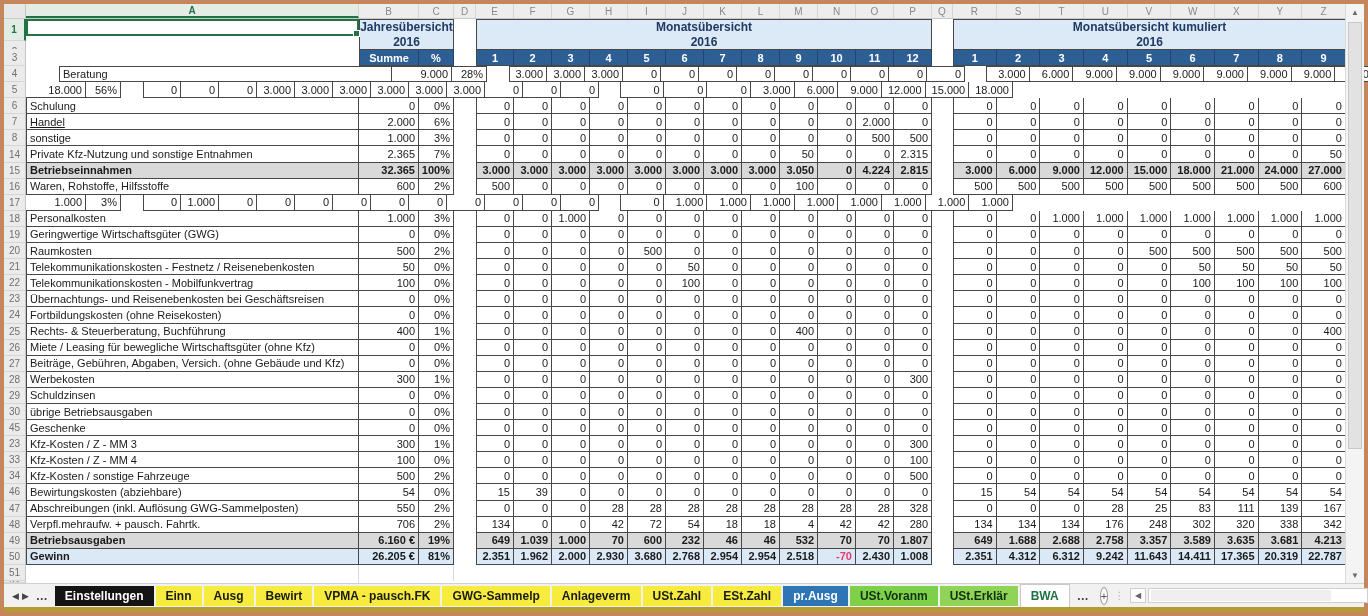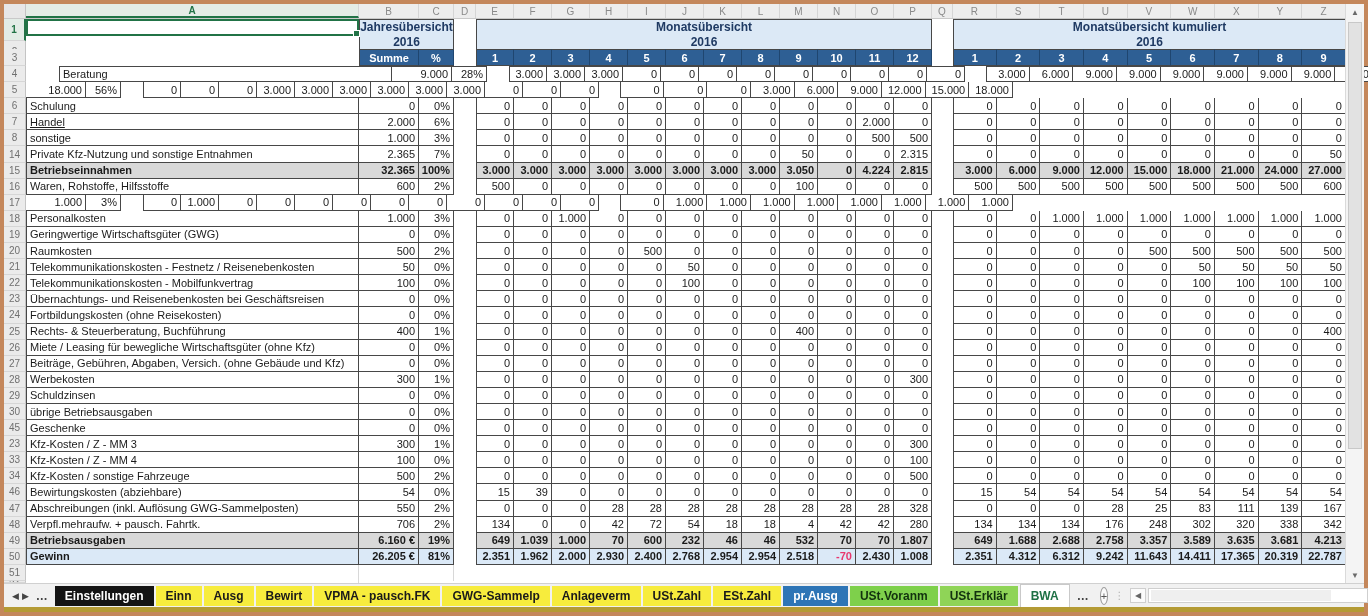--- a/index.html
+++ b/index.html
@@ -1020,21 +1020,21 @@
           <div class="row">
             <div class="gut" style="width: 22px; flex: 0 0 22px;">50</div>
             <div class="c lbl total-blue" style="width: 333px; flex: 0 0 333px;">Gewinn</div>
             <div class="c num total-blue" style="width: 60px; flex: 0 0 60px;">26.205 €</div>
             <div class="c num total-blue" style="width: 35px; flex: 0 0 35px;">81%</div>
             <div class="spacer" style="width: 22px; flex: 0 0 22px;"></div>
             <div class="c num bl total-blue" style="width: 38px; flex: 0 0 38px;">2.351</div>
             <div class="c num total-blue" style="width: 38px; flex: 0 0 38px;">1.962</div>
             <div class="c num total-blue" style="width: 38px; flex: 0 0 38px;">2.000</div>
             <div class="c num total-blue" style="width: 38px; flex: 0 0 38px;">2.930</div>
-            <div class="c num total-blue" style="width: 38px; flex: 0 0 38px;">2.400</div>
+            <div class="c num total-blue" style="width: 38px; flex: 0 0 38px;">3.680</div>
             <div class="c num total-blue" style="width: 38px; flex: 0 0 38px;">2.768</div>
             <div class="c num total-blue" style="width: 38px; flex: 0 0 38px;">2.954</div>
             <div class="c num total-blue" style="width: 38px; flex: 0 0 38px;">2.954</div>
             <div class="c num total-blue" style="width: 38px; flex: 0 0 38px;">2.518</div>
             <div class="c num total-blue neg" style="width: 38px; flex: 0 0 38px;">-70</div>
             <div class="c num total-blue" style="width: 38px; flex: 0 0 38px;">2.430</div>
             <div class="c num total-blue" style="width: 38px; flex: 0 0 38px;">1.008</div>
             <div class="spacer" style="width: 21px; flex: 0 0 21px;"></div>
             <div class="c num bl total-blue" style="width: 43.67px; flex: 0 0 43.67px;">2.351</div>
             <div class="c num total-blue" style="width: 43.67px; flex: 0 0 43.67px;">4.312</div>

